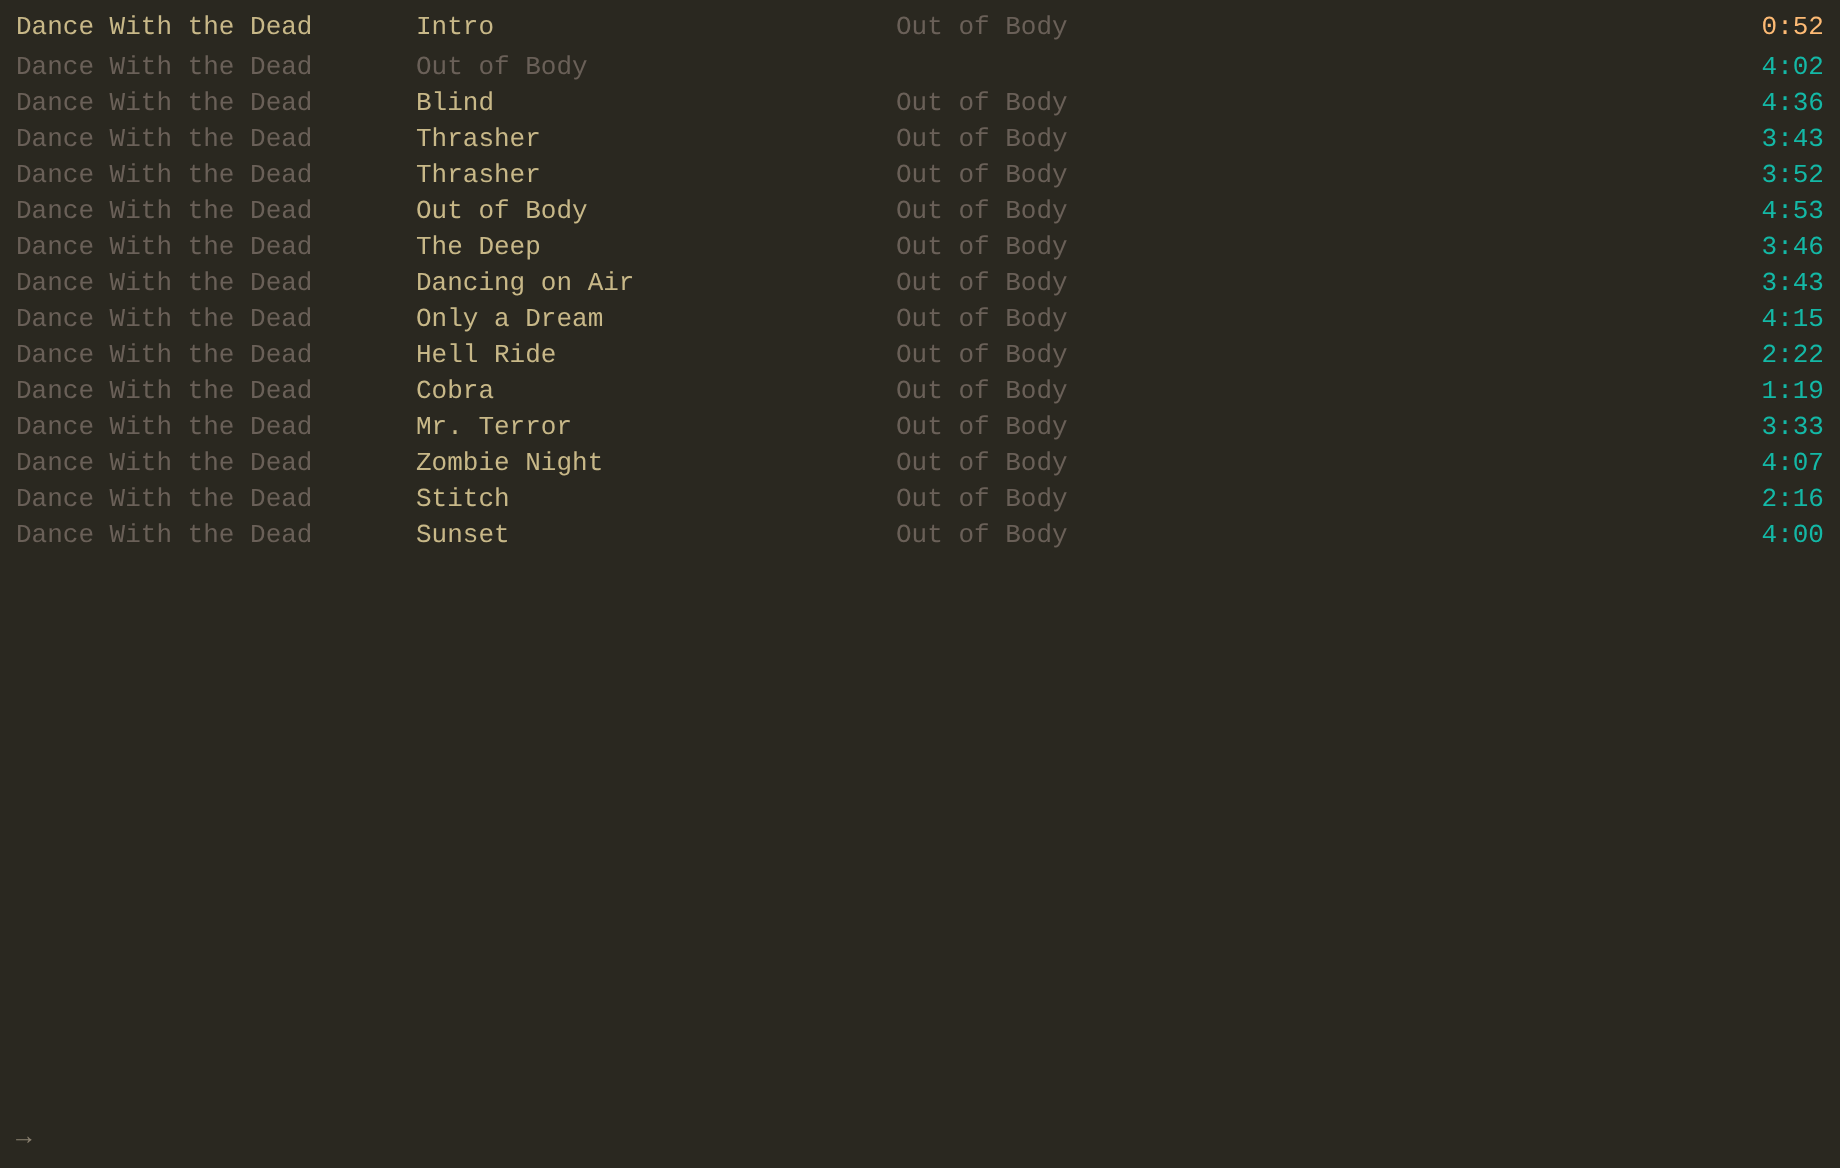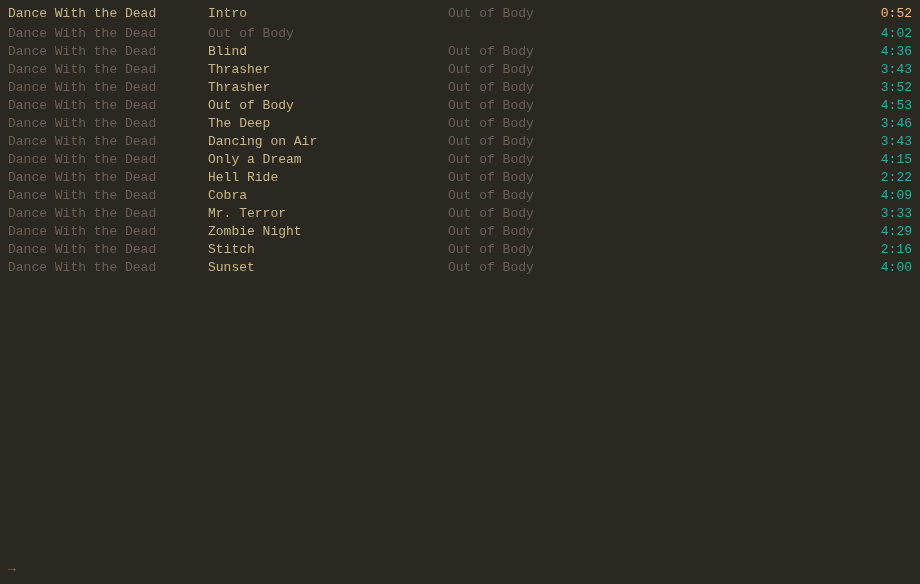--- a/index.html
+++ b/index.html
@@ -145,33 +145,33 @@
     <div class="track-row">
       <span class="col-artist">Dance With the Dead</span>
       <span class="col-title">Hell Ride</span>
       <span class="col-album">Out of Body</span>
       <span class="col-duration">2:22</span>
     </div>
     <div class="track-row">
       <span class="col-artist">Dance With the Dead</span>
       <span class="col-title">Cobra</span>
       <span class="col-album">Out of Body</span>
-      <span class="col-duration">4:09</span>
+      <span class="col-duration">1:19</span>
     </div>
     <div class="track-row">
       <span class="col-artist">Dance With the Dead</span>
       <span class="col-title">Mr. Terror</span>
       <span class="col-album">Out of Body</span>
       <span class="col-duration">3:33</span>
     </div>
     <div class="track-row">
       <span class="col-artist">Dance With the Dead</span>
       <span class="col-title">Zombie Night</span>
       <span class="col-album">Out of Body</span>
-      <span class="col-duration">4:29</span>
+      <span class="col-duration">4:07</span>
     </div>
     <div class="track-row">
       <span class="col-artist">Dance With the Dead</span>
       <span class="col-title">Stitch</span>
       <span class="col-album">Out of Body</span>
       <span class="col-duration">2:16</span>
     </div>
     <div class="track-row">
       <span class="col-artist">Dance With the Dead</span>
       <span class="col-title">Sunset</span>

